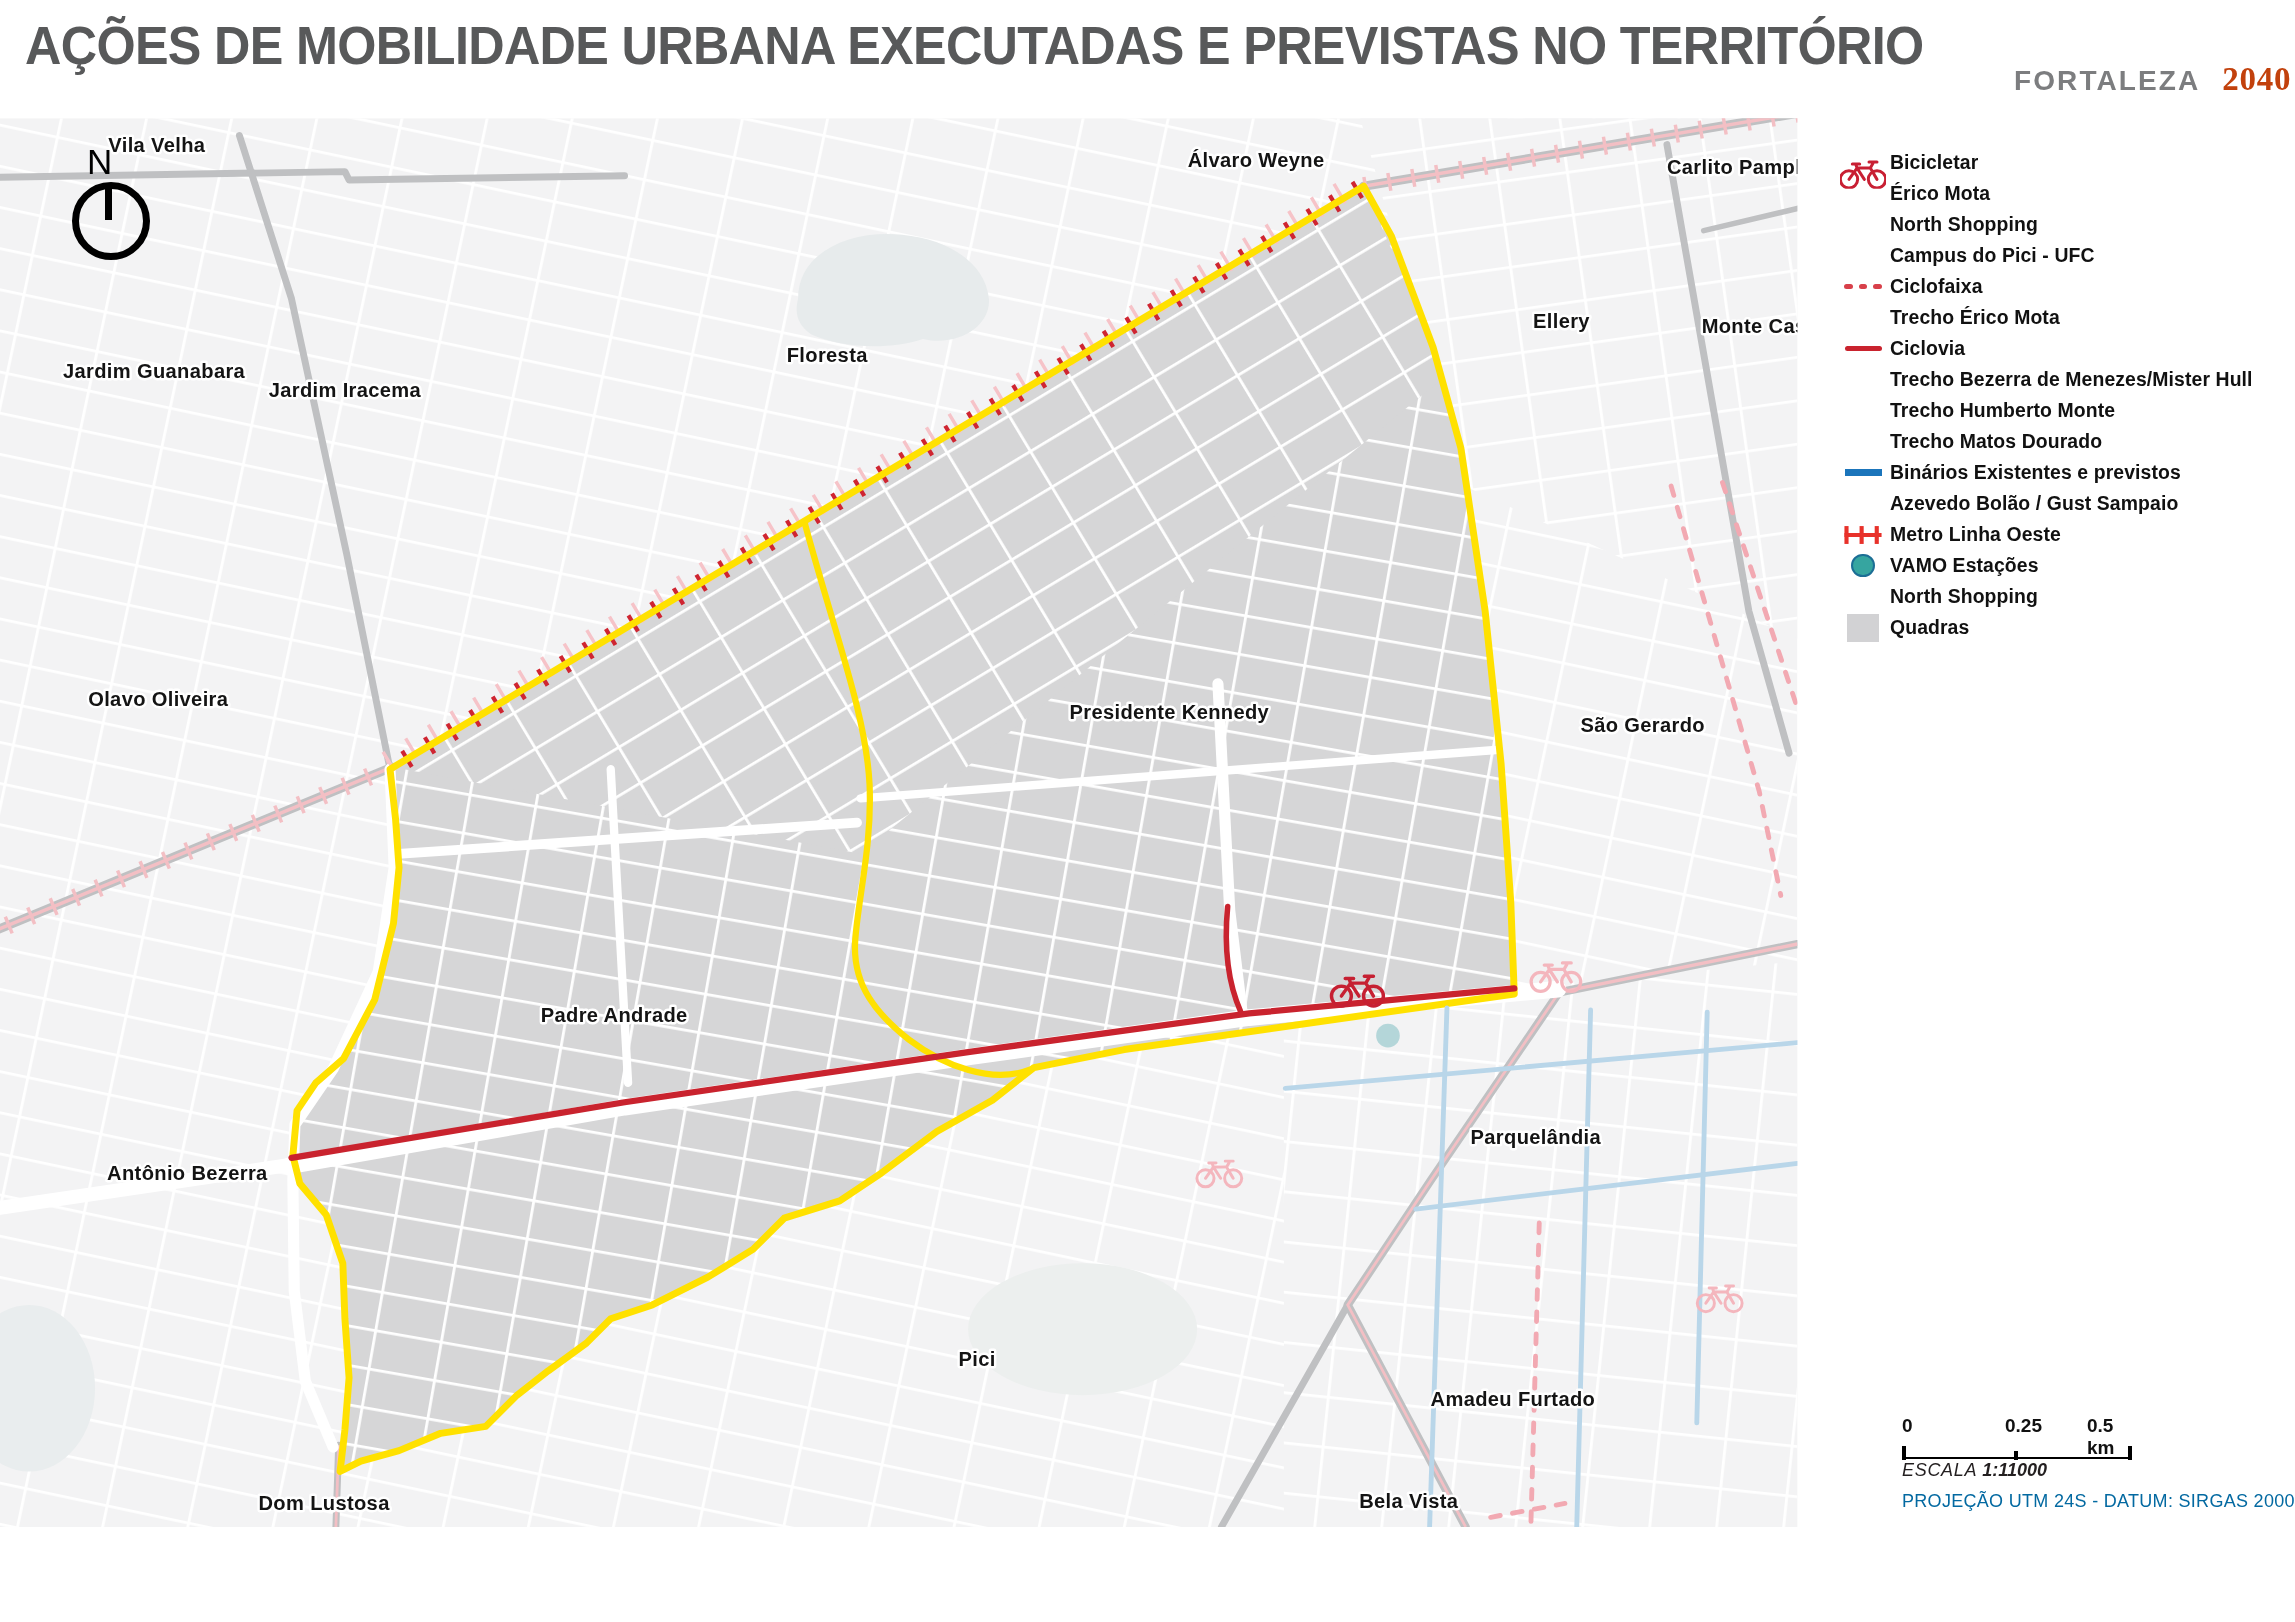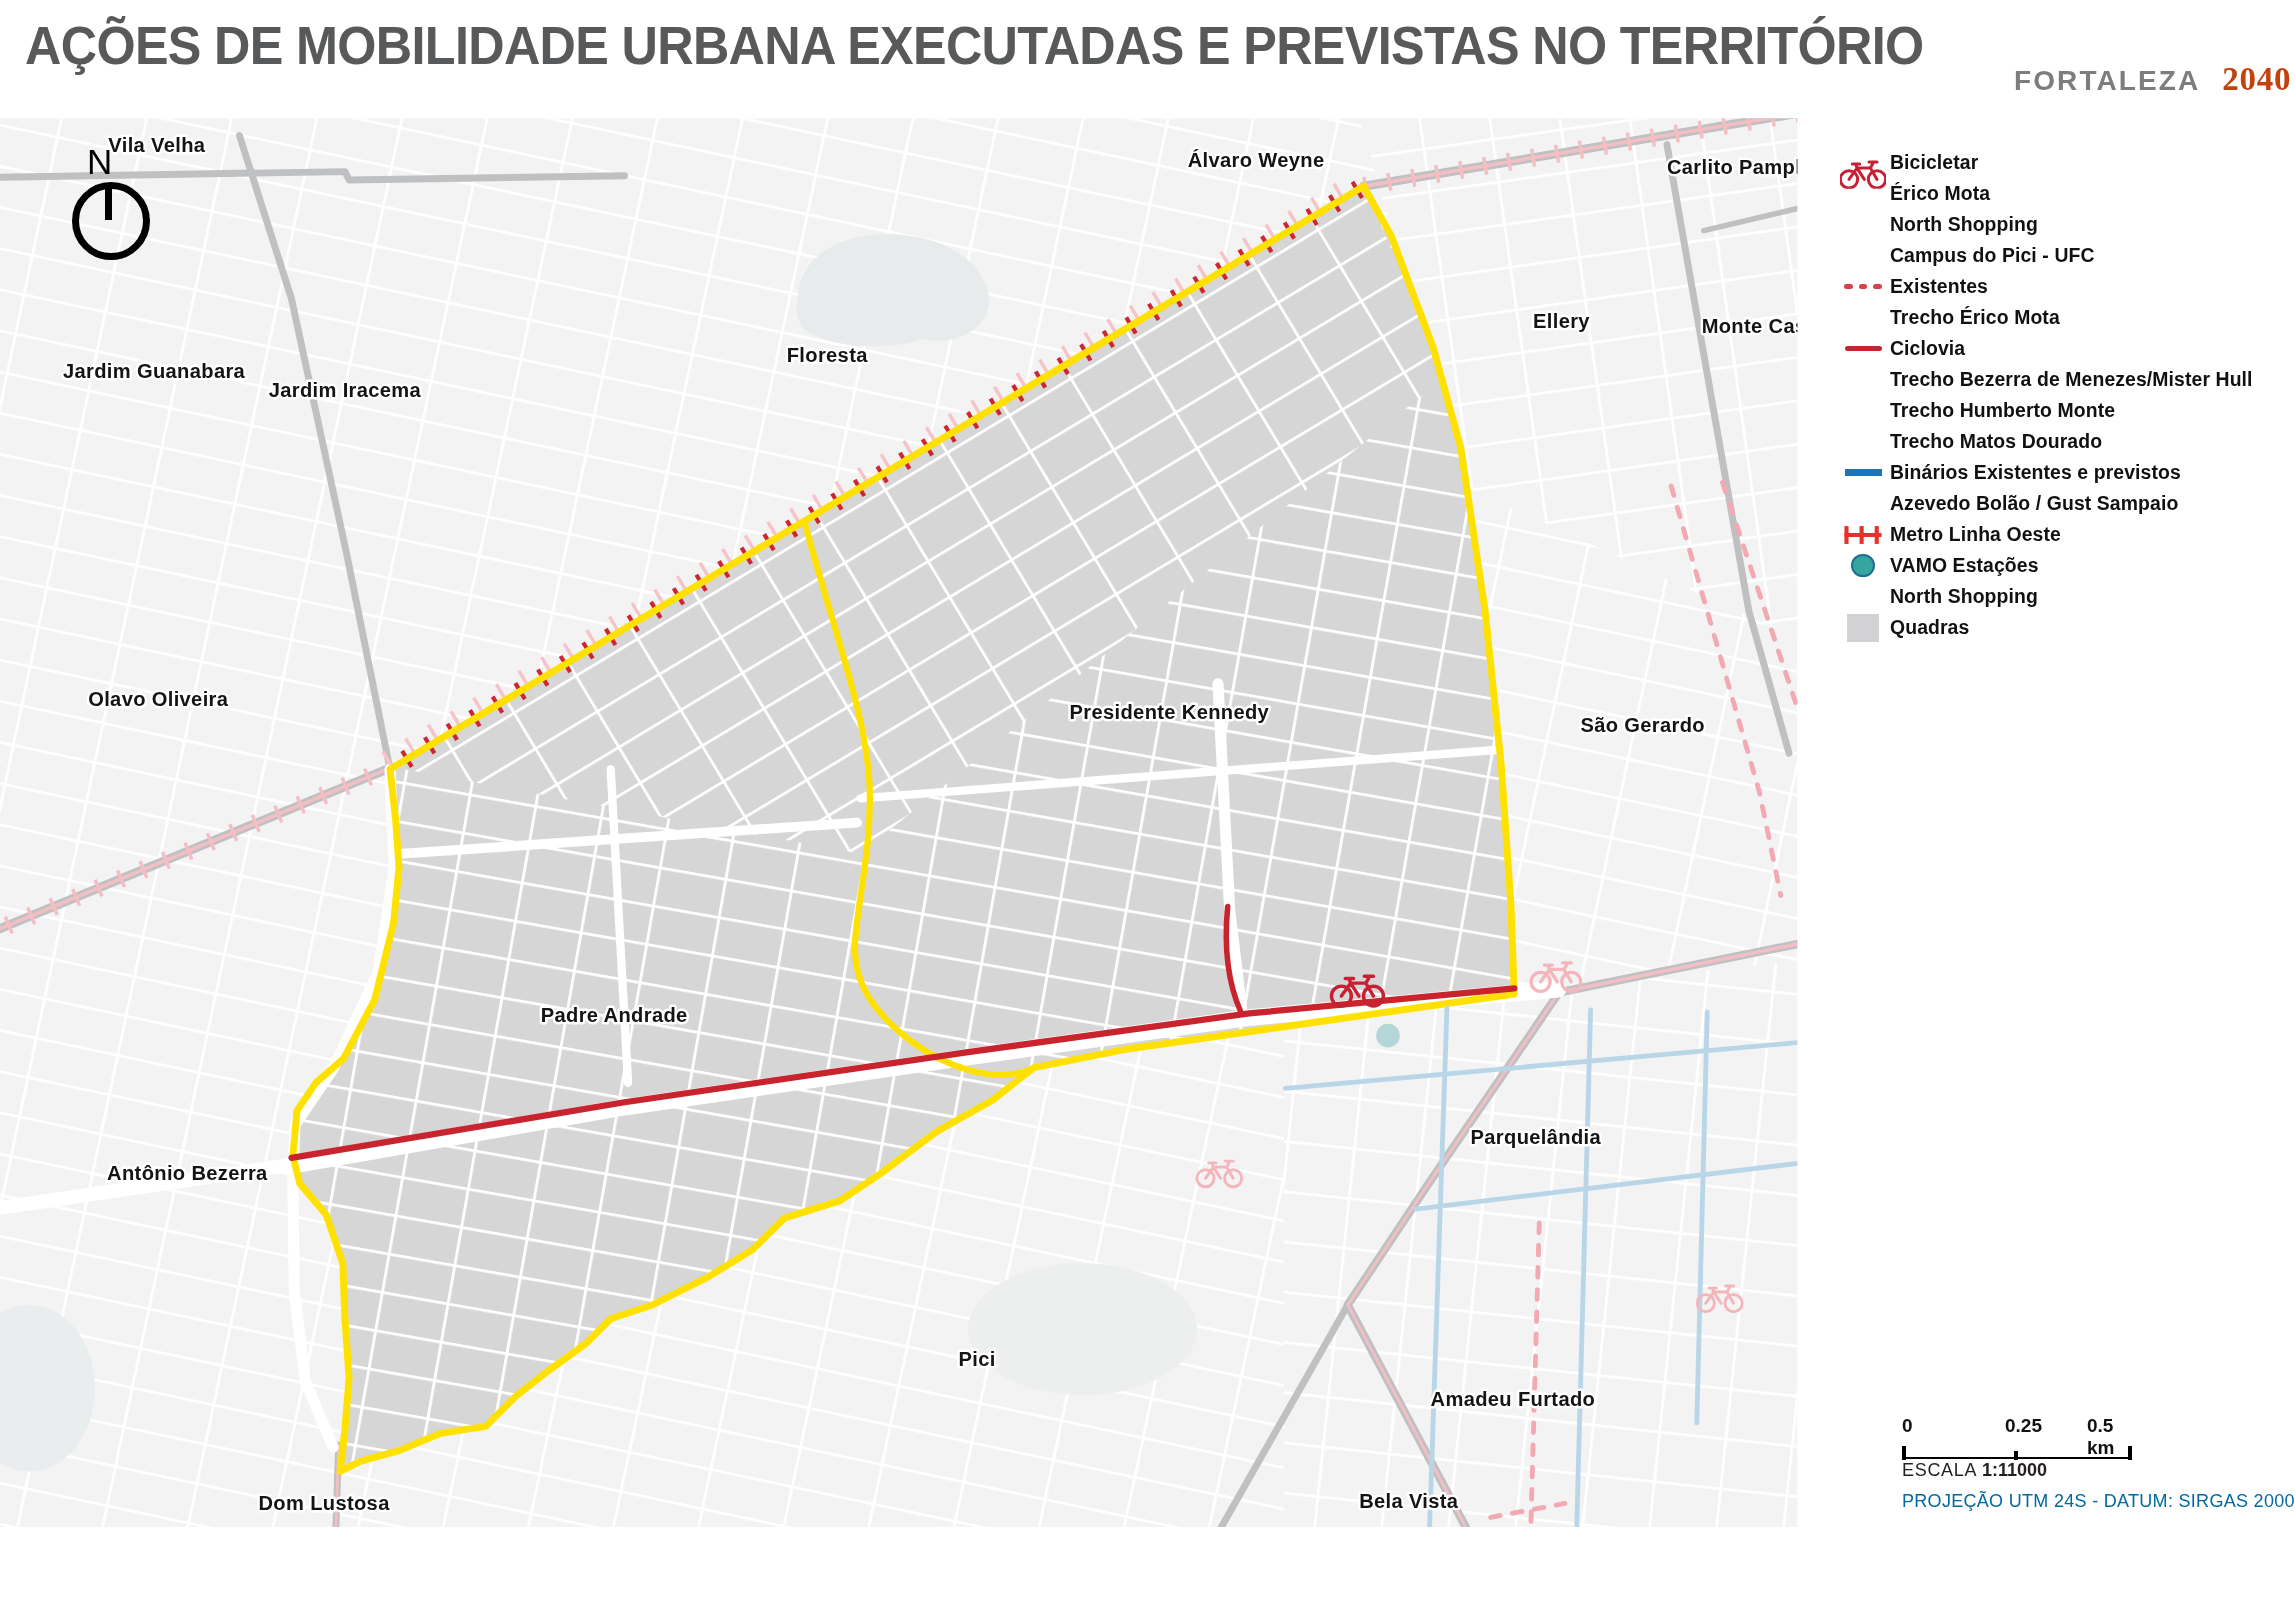--- a/index.html
+++ b/index.html
@@ -31,21 +31,21 @@
   #scalebar{position:absolute;left:1902px;top:1415px;width:236px;}
   #scalebar .ticks{position:relative;height:21px;font-size:19px;font-weight:700;color:#111;}
   #scalebar .t0{position:absolute;left:0;}
   #scalebar .t1{position:absolute;left:103px;}
   #scalebar .t2{position:absolute;left:185px;}
   #scalebar .bar{position:relative;margin-top:9.7px;height:14px;}
   #scalebar .bar .h{position:absolute;left:0;top:11px;width:229px;height:2.8px;background:#000;}
   #scalebar .bar .v0{position:absolute;left:0;top:0;width:3.5px;height:14px;background:#000;}
   #scalebar .bar .v1{position:absolute;left:112px;top:5.6px;width:3.5px;height:8.3px;background:#000;}
   #scalebar .bar .v2{position:absolute;left:226px;top:0;width:3.5px;height:14px;background:#000;}
-  #escala{position:absolute;left:1902px;top:1460px;font-size:18px;color:#231f20;letter-spacing:0.7px;}
+  #escala{position:absolute;left:1902px;top:1460px;font-size:18px;color:#231f20;letter-spacing:0.7px;font-style:italic;}
   #escala b{font-weight:700;letter-spacing:0;}
   #projecao{position:absolute;left:1902px;top:1491px;font-size:18px;color:#0369a1;letter-spacing:0.3px;}
   
   #map{position:absolute;left:0;top:0;}
   .nlabel{font-family:"Liberation Sans", sans-serif;font-size:29px;font-weight:700;fill:#141414;
           paint-order:stroke;stroke:#ffffff;stroke-width:7px;stroke-linejoin:round;letter-spacing:.5px;}
 </style>
 </head>
 <body>
 
@@ -228,21 +228,21 @@
       <span class="llabel">Campus do Pici - UFC</span>
     </div>
     <div class="lrow">
       <span class="lswatch">
           <span class="sw-dash">
             <i></i>
             <i></i>
             <i></i>
           </span>
         </span>
-      <span class="llabel">Existentes</span>
+      <span class="llabel">Ciclofaixa</span>
     </div>
     <div class="lrow">
       <span class="lswatch"></span>
       <span class="llabel">Trecho Érico Mota</span>
     </div>
     <div class="lrow">
       <span class="lswatch">
           <span class="sw-line"></span>
         </span>
       <span class="llabel">Ciclovia</span>

